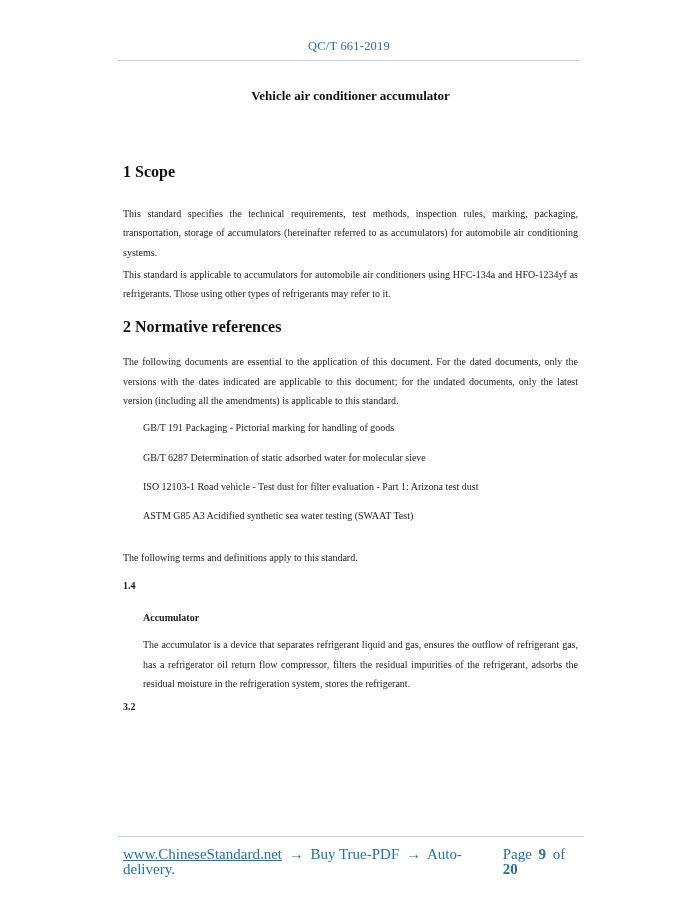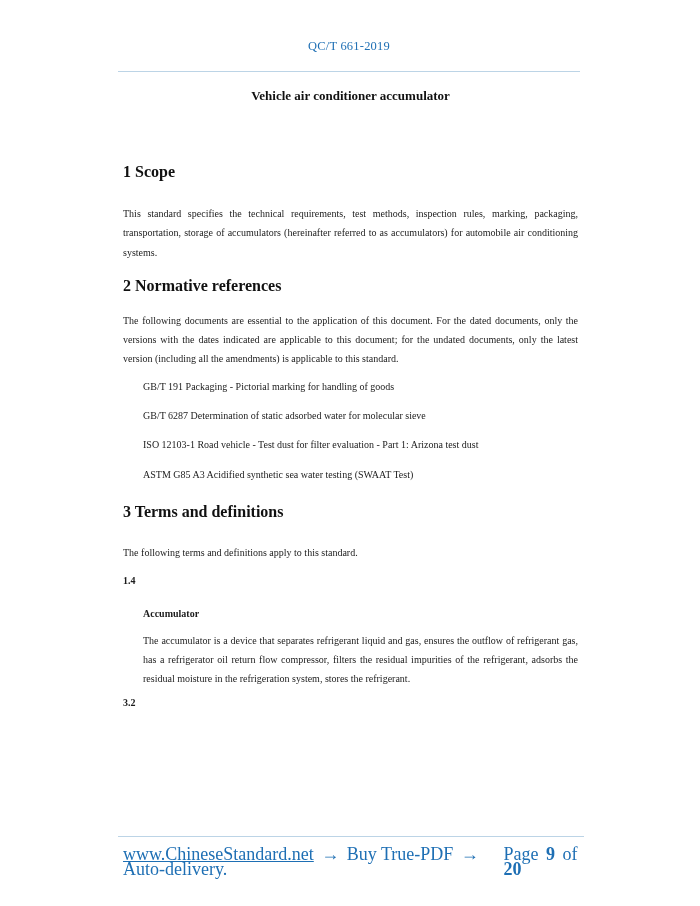--- a/index.html
+++ b/index.html
@@ -17,21 +17,21 @@
     overflow: hidden;
   }
   
   .page-header {
     position: absolute;
     top: 0;
     left: 118px;
     width: 462px;
     text-align: center;
     padding-top: 39px;
-    padding-bottom: 18px;
+    padding-bottom: 7px;
     border-bottom: 1px solid var(--rule-blue, #bcd4e6);
     box-sizing: border-box;
   }
   .doc-number {
     font-size: 12.5px;
     line-height: 14px;
     color: var(--accent-blue, #1e6fb4);
     letter-spacing: 0.2px;
   }
   
@@ -85,21 +85,21 @@
     left: 118px;
     width: 466px;
     border-top: 1px solid var(--rule-blue, #bcd4e6);
     padding-top: 10px;
     box-sizing: border-box;
   }
   .footer-row {
     display: flex;
     justify-content: space-between;
     align-items: baseline;
-    font-size: 18px;
+    font-size: 15px;
     line-height: 15px;
     color: var(--accent-blue, #1e6fb4);
   }
   .footer-left { padding-left: 5px; }
   .footer-left span, .footer-left a { margin-right: 3px; }
   .footer-link {
     color: var(--accent-blue, #1e6fb4);
     text-decoration: underline;
     cursor: pointer;
   }
@@ -114,29 +114,29 @@
 
   <header class="page-header">
     <div class="doc-number">QC/T 661-2019</div>
   </header>
 
   <main class="content">
     <h1 class="doc-title">Vehicle air conditioner accumulator</h1>
 
     <h2 class="h-scope">1 Scope</h2>
     <p class="justify p-scope1">This standard specifies the technical requirements, test methods, inspection rules, marking, packaging, transportation, storage of accumulators (hereinafter referred to as accumulators) for automobile air conditioning systems.</p>
+    <p class="justify p-scope2">This standard is applicable to accumulators for automobile air conditioners using HFC-134a and HFO-1234yf as refrigerants. Those using other types of refrigerants may refer to it.</p>
 
     <h2 class="h-normative">2 Normative references</h2>
     <p class="justify p-normative">The following documents are essential to the application of this document. For the dated documents, only the versions with the dates indicated are applicable to this document; for the undated documents, only the latest version (including all the amendments) is applicable to this standard.</p>
     <p class="indent ref ref1">GB/T 191 Packaging - Pictorial marking for handling of goods</p>
     <p class="indent ref ref2">GB/T 6287 Determination of static adsorbed water for molecular sieve</p>
     <p class="indent ref ref3">ISO 12103-1 Road vehicle - Test dust for filter evaluation - Part 1: Arizona test dust</p>
     <p class="indent ref ref4">ASTM G85 A3 Acidified synthetic sea water testing (SWAAT Test)</p>
 
-    <h2 class="h-terms">3 Terms and definitions</h2>
     <p class="p-terms">The following terms and definitions apply to this standard.</p>
     <p class="bold p-31">1.4</p>
     <p class="bold indent p-termname">Accumulator</p>
     <p class="justify indent p-def">The accumulator is a device that separates refrigerant liquid and gas, ensures the outflow of refrigerant gas, has a refrigerator oil return flow compressor, filters the residual impurities of the refrigerant, adsorbs the residual moisture in the refrigeration system, stores the refrigerant.</p>
     <p class="bold p-32">3.2</p>
   </main>
 
   <footer class="page-footer">
     <div class="footer-row">
       <div class="footer-left">

